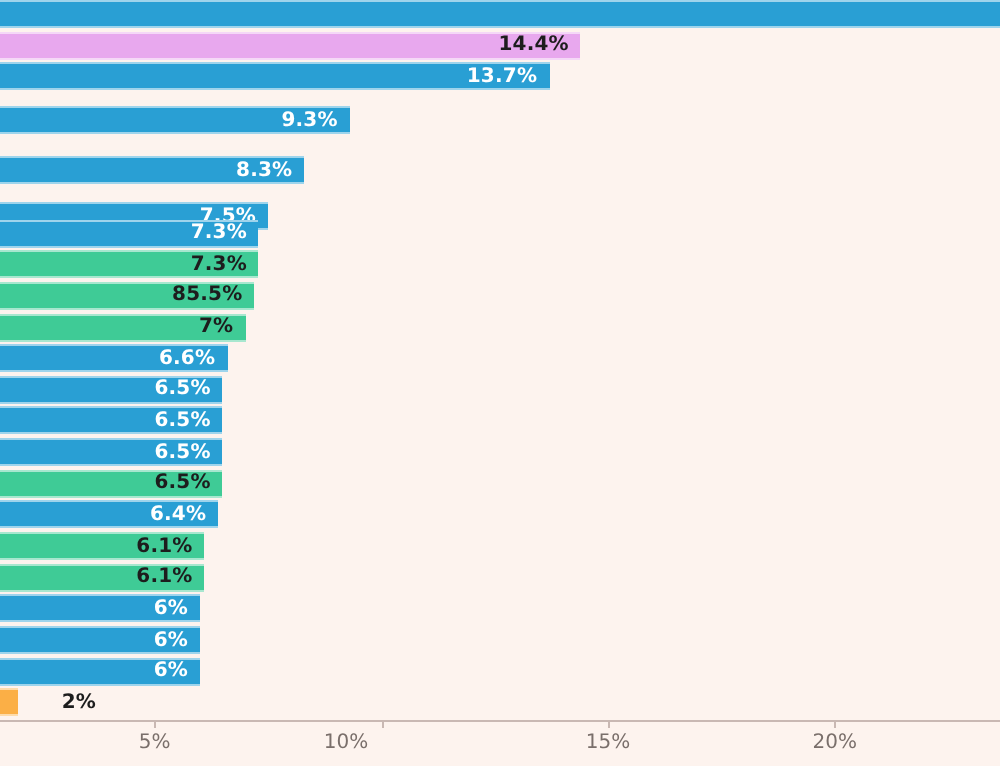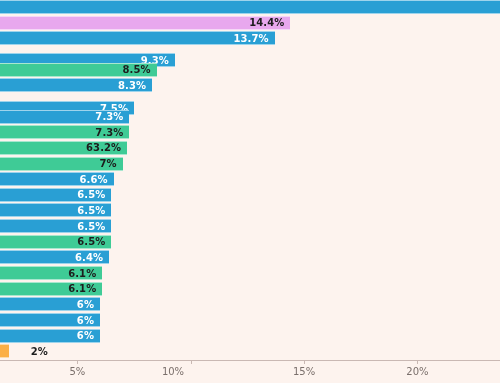--- a/index.html
+++ b/index.html
@@ -103,43 +103,39 @@
         <div class="bar-label lbl-dark" style="left: 0px; width: 290.45px;">14.4%</div>
       </div>
       <div class="bar-row" style="top: 31.3px; height: 14px;">
         <div class="bar" style="width: 274.58px; background: rgb(41, 159, 212);"></div>
         <div class="bar-label lbl-light" style="left: 0px; width: 274.58px;">13.7%</div>
       </div>
       <div class="bar-row" style="top: 53px; height: 14px;">
         <div class="bar" style="width: 174.83px; background: rgb(41, 159, 212);"></div>
         <div class="bar-label lbl-light" style="left: 0px; width: 174.83px;">9.3%</div>
       </div>
-      <div class="bar-row" style="top: 62.6px; height: 14px;">
-        <div class="bar" style="width: 156.7px; background: rgb(63, 203, 150);"></div>
-        <div class="bar-label lbl-dark" style="left: 0px; width: 156.7px;">8.5%</div>
-      </div>
       <div class="bar-row" style="top: 78.25px; height: 14px;">
         <div class="bar" style="width: 152.16px; background: rgb(41, 159, 212);"></div>
         <div class="bar-label lbl-light" style="left: 0px; width: 152.16px;">8.3%</div>
       </div>
       <div class="bar-row" style="top: 101px; height: 14px;">
         <div class="bar" style="width: 134.03px; background: rgb(41, 159, 212);"></div>
         <div class="bar-label lbl-light" style="left: 0px; width: 134.03px;">7.5%</div>
       </div>
       <div class="bar-row" style="top: 109.55px; height: 14px;">
         <div class="bar" style="width: 129.49px; background: rgb(41, 159, 212);"></div>
         <div class="bar-label lbl-light" style="left: 0px; width: 129.49px;">7.3%</div>
       </div>
       <div class="bar-row" style="top: 125.2px; height: 14px;">
         <div class="bar" style="width: 129.49px; background: rgb(63, 203, 150);"></div>
         <div class="bar-label lbl-dark" style="left: 0px; width: 129.49px;">7.3%</div>
       </div>
       <div class="bar-row" style="top: 140.85px; height: 14px;">
         <div class="bar" style="width: 127.22px; background: rgb(63, 203, 150);"></div>
-        <div class="bar-label lbl-dark" style="left: 0px; width: 127.22px;">63.2%</div>
+        <div class="bar-label lbl-dark" style="left: 0px; width: 127.22px;">85.5%</div>
       </div>
       <div class="bar-row" style="top: 156.5px; height: 14px;">
         <div class="bar" style="width: 122.69px; background: rgb(63, 203, 150);"></div>
         <div class="bar-label lbl-dark" style="left: 0px; width: 122.69px;">7%</div>
       </div>
       <div class="bar-row" style="top: 172.15px; height: 14px;">
         <div class="bar" style="width: 113.62px; background: rgb(41, 159, 212);"></div>
         <div class="bar-label lbl-light" style="left: 0px; width: 113.62px;">6.6%</div>
       </div>
       <div class="bar-row" style="top: 187.8px; height: 14px;">

